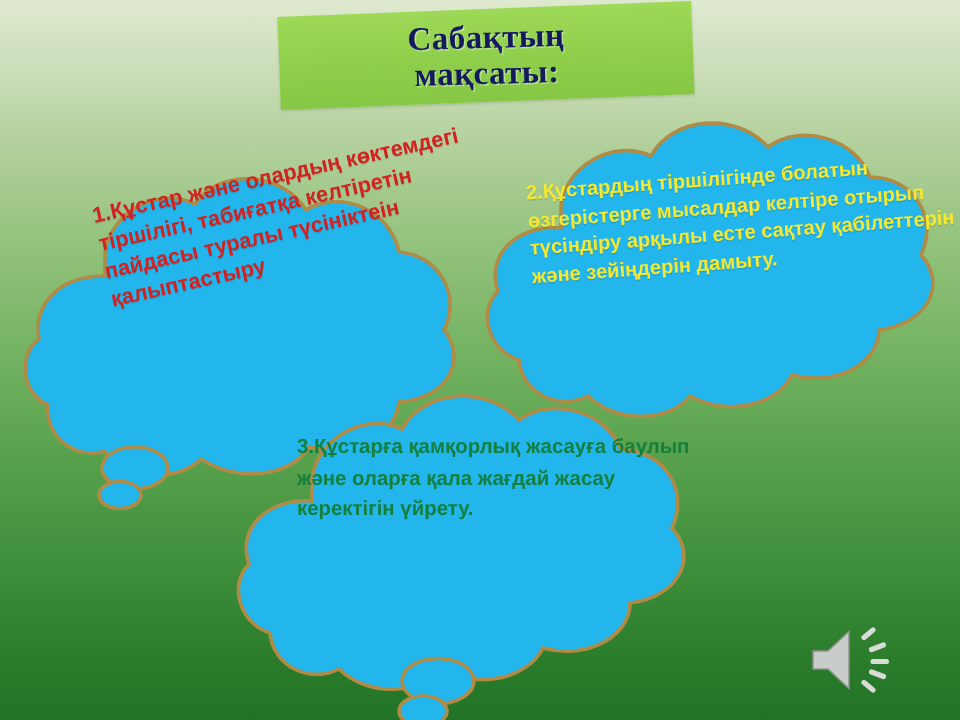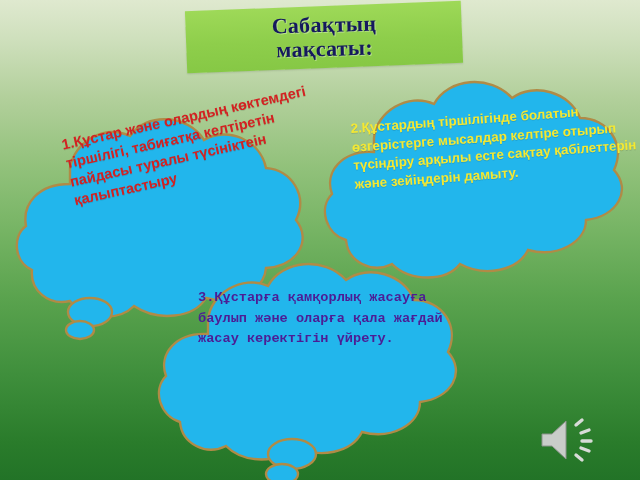--- a/index.html
+++ b/index.html
@@ -77,22 +77,21 @@
     transform:rotate(-4.2deg);
     transform-origin:left top;
     text-shadow:0 1px 0 rgba(0,0,0,.12);
   }
 
   
   #cloud3{ left:150px; top:258px; z-index:5; }
   #cloud3-text{
     left:48px; top:30px; width:270px;
     font-size:13.6px; line-height:1.52;
-    color:#4c1d95;
-    font-family:Liberation Mono, monospace;
+    color:#15803d;
   }
 
   
   #speaker-icon{
     position:absolute;
     left:538px; top:416px;
     width:62px; height:48px;
     z-index:9;
   }
 </style>

